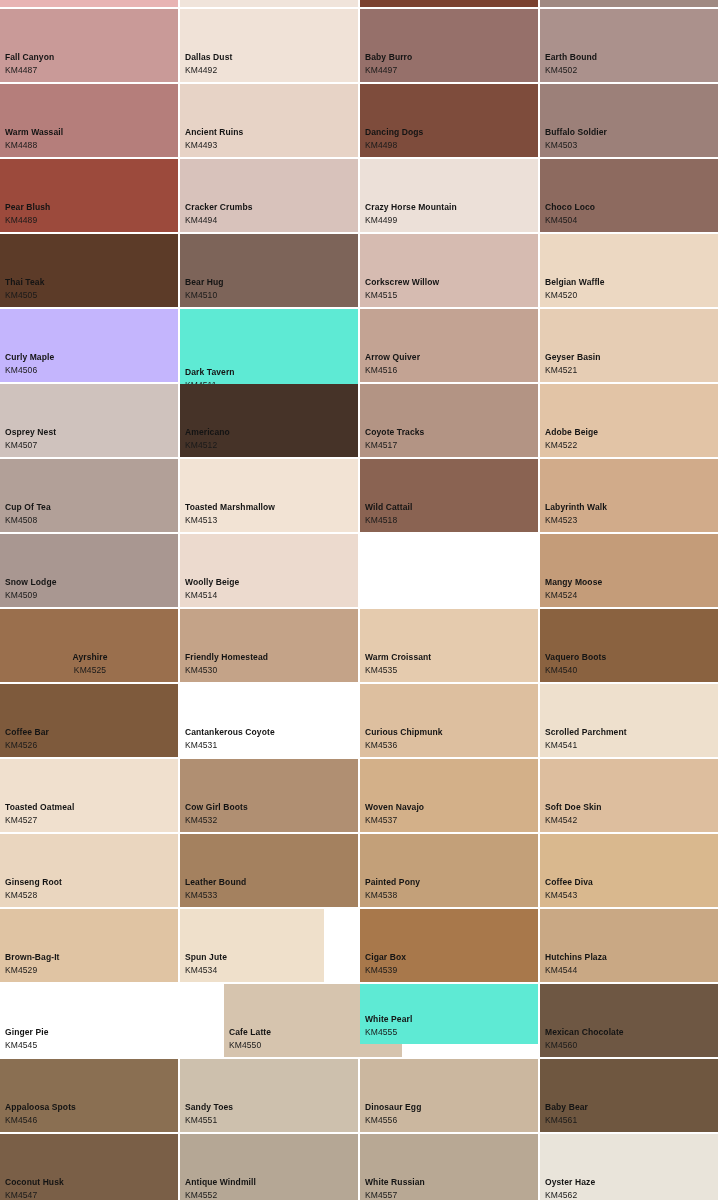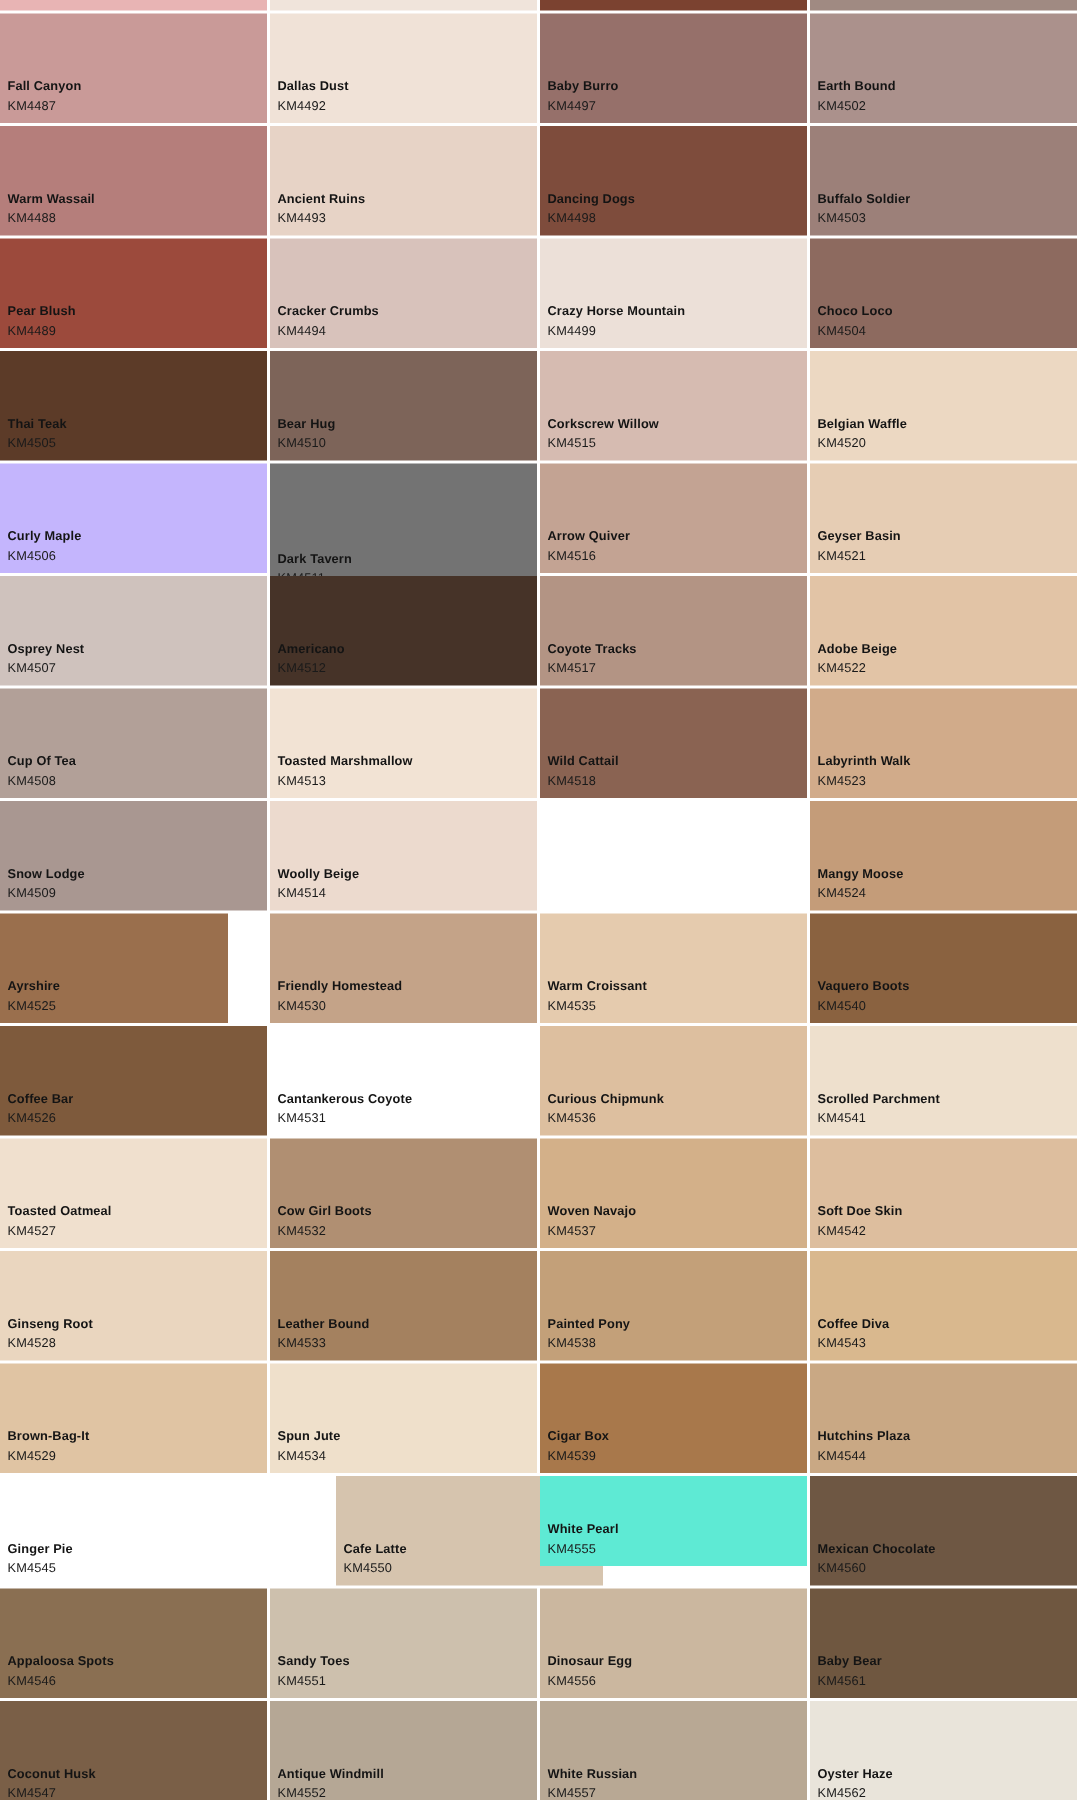--- a/index.html
+++ b/index.html
@@ -161,21 +161,21 @@
         <span class="swatch-name">Belgian Waffle</span>
         <span class="swatch-code">KM4520</span>
       </div>
     </div>
     <div class="swatch" style="left: 0px; top: 309px; width: 178px; height: 73px; background: #c4b5fd;">
       <div class="swatch-text">
         <span class="swatch-name">Curly Maple</span>
         <span class="swatch-code">KM4506</span>
       </div>
     </div>
-    <div class="swatch" style="left: 180px; top: 309px; width: 178px; height: 88px; background: #737373;">
+    <div class="swatch" style="left: 180px; top: 309px; width: 178px; height: 88px; background: #5eead4;">
       <div class="swatch-text">
         <span class="swatch-name">Dark Tavern</span>
         <span class="swatch-code">KM4511</span>
       </div>
     </div>
     <div class="swatch" style="left: 360px; top: 309px; width: 178px; height: 73px; background: rgb(195, 163, 147);">
       <div class="swatch-text">
         <span class="swatch-name">Arrow Quiver</span>
         <span class="swatch-code">KM4516</span>
       </div>
@@ -245,21 +245,21 @@
         <span class="swatch-name">Woolly Beige</span>
         <span class="swatch-code">KM4514</span>
       </div>
     </div>
     <div class="swatch" style="left: 540px; top: 534px; width: 178px; height: 73px; background: rgb(196, 156, 121);">
       <div class="swatch-text">
         <span class="swatch-name">Mangy Moose</span>
         <span class="swatch-code">KM4524</span>
       </div>
     </div>
-    <div class="swatch" style="left: 0px; top: 609px; width: 152px; height: 73px; background: rgb(154, 111, 77);">
+    <div class="swatch" style="left: 0px; top: 609px; width: 178px; height: 73px; background: rgb(154, 111, 77); text-align: center;">
       <div class="swatch-text">
         <span class="swatch-name">Ayrshire</span>
         <span class="swatch-code">KM4525</span>
       </div>
     </div>
     <div class="swatch" style="left: 180px; top: 609px; width: 178px; height: 73px; background: rgb(196, 163, 136);">
       <div class="swatch-text">
         <span class="swatch-name">Friendly Homestead</span>
         <span class="swatch-code">KM4530</span>
       </div>
@@ -347,21 +347,21 @@
         <span class="swatch-name">Coffee Diva</span>
         <span class="swatch-code">KM4543</span>
       </div>
     </div>
     <div class="swatch" style="left: 0px; top: 909px; width: 178px; height: 73px; background: rgb(224, 196, 163);">
       <div class="swatch-text">
         <span class="swatch-name">Brown-Bag-It</span>
         <span class="swatch-code">KM4529</span>
       </div>
     </div>
-    <div class="swatch" style="left: 180px; top: 909px; width: 178px; height: 73px; background: rgb(239, 224, 203); padding-left: 29px;">
+    <div class="swatch" style="left: 180px; top: 909px; width: 144px; height: 73px; background: rgb(239, 224, 203); padding-left: 29px;">
       <div class="swatch-text">
         <span class="swatch-name">Spun Jute</span>
         <span class="swatch-code">KM4534</span>
       </div>
     </div>
     <div class="swatch" style="left: 360px; top: 909px; width: 178px; height: 73px; background: rgb(168, 120, 75);">
       <div class="swatch-text">
         <span class="swatch-name">Cigar Box</span>
         <span class="swatch-code">KM4539</span>
       </div>

